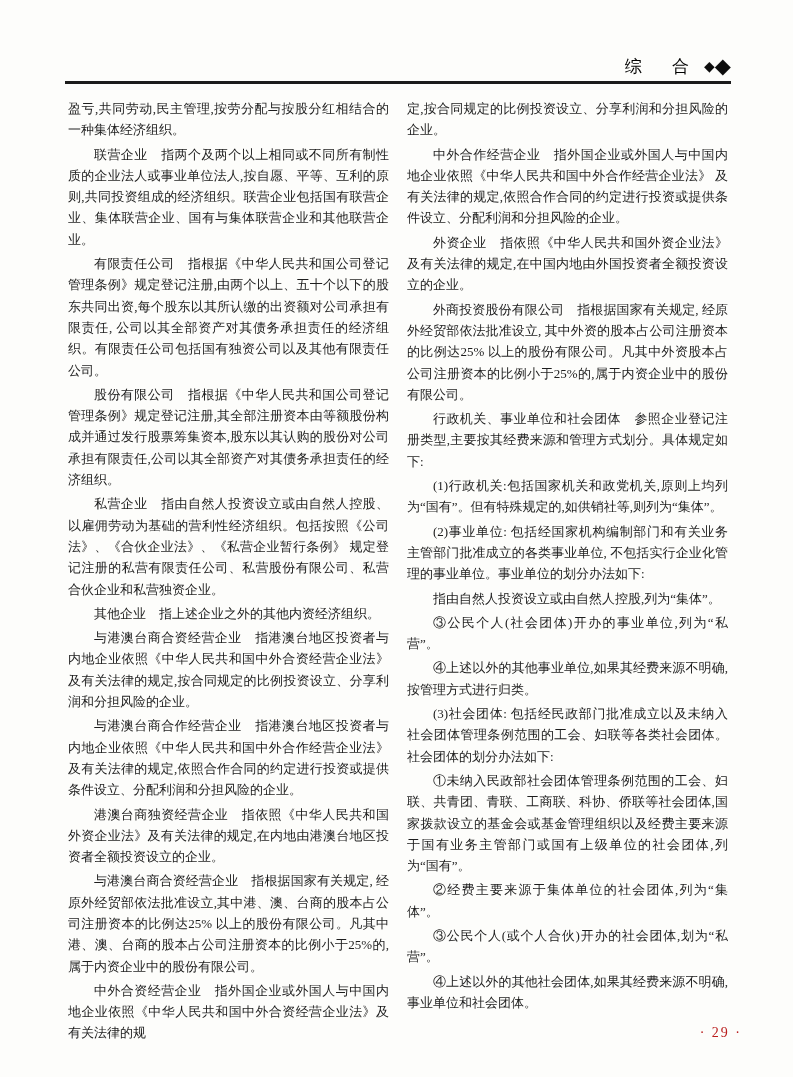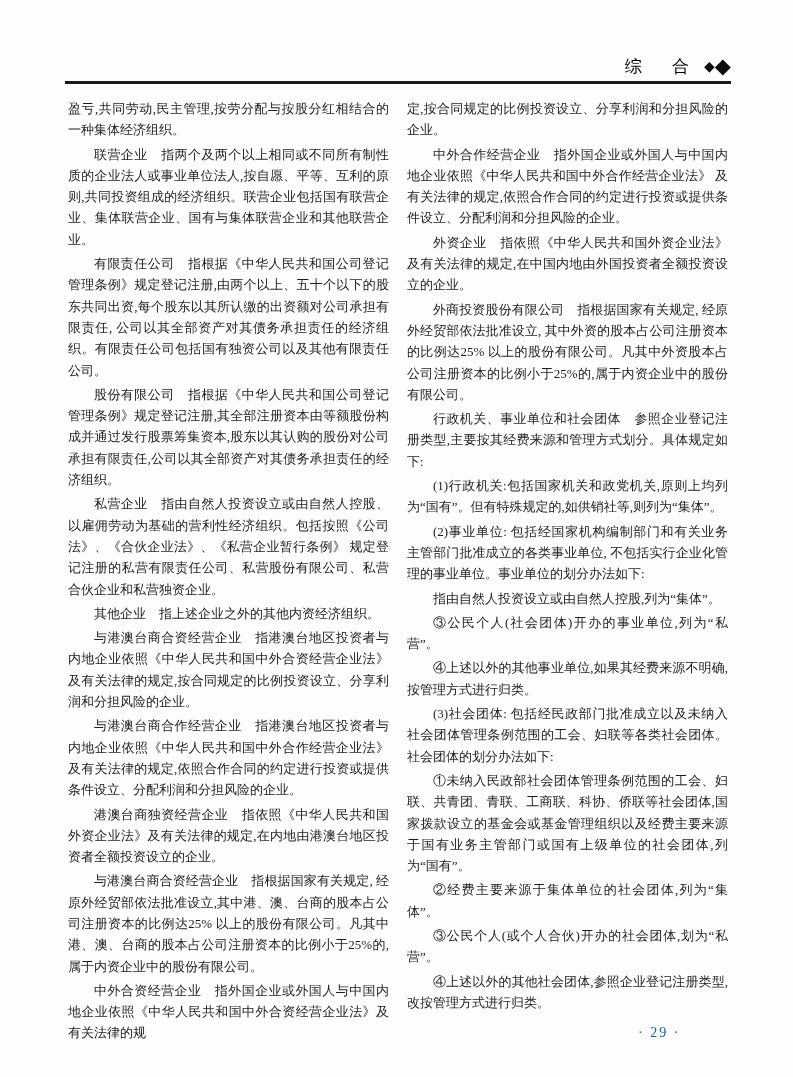--- a/index.html
+++ b/index.html
@@ -70,23 +70,23 @@
   }
   .term {
     font-family: "Liberation Sans", "DejaVu Sans", sans-serif;
     font-weight: normal;
   }
   .page-number {
     position: absolute;
     top: 1025px;
     left: 638px;
     width: 104px;
-    text-align: left;
+    text-align: right;
     font-size: 14px;
-    color: #0369a1;
+    color: #b91c1c;
     letter-spacing: 2px;
   }
 </style>
 </head>
 <body>
 
 <div class="page">
 
   <div class="masthead">
     <span class="section-title">综 合</span><span class="diamond-small">◆</span><span class="diamond-large">◆</span>
@@ -116,18 +116,18 @@
       <p class="para"><b class="term">行政机关、事业单位和社会团体</b>　参照企业登记注册类型,主要按其经费来源和管理方式划分。具体规定如下:</p>
       <p class="para">(1)行政机关:包括国家机关和政党机关,原则上均列为“国有”。但有特殊规定的,如供销社等,则列为“集体”。</p>
       <p class="para">(2)事业单位: 包括经国家机构编制部门和有关业务主管部门批准成立的各类事业单位, 不包括实行企业化管理的事业单位。事业单位的划分办法如下:</p>
       <p class="para">指由自然人投资设立或由自然人控股,列为“集体”。</p>
       <p class="para">③公民个人(社会团体)开办的事业单位,列为“私营”。</p>
       <p class="para">④上述以外的其他事业单位,如果其经费来源不明确,按管理方式进行归类。</p>
       <p class="para">(3)社会团体: 包括经民政部门批准成立以及未纳入社会团体管理条例范围的工会、妇联等各类社会团体。社会团体的划分办法如下:</p>
       <p class="para">①未纳入民政部社会团体管理条例范围的工会、妇联、共青团、青联、工商联、科协、侨联等社会团体,国家拨款设立的基金会或基金管理组织以及经费主要来源于国有业务主管部门或国有上级单位的社会团体,列为“国有”。</p>
       <p class="para">②经费主要来源于集体单位的社会团体,列为“集体”。</p>
       <p class="para">③公民个人(或个人合伙)开办的社会团体,划为“私营”。</p>
-      <p class="para">④上述以外的其他社会团体,参照企业登记注册类型,改按管理方式进行归类。</p>
+      <p class="para">④上述以外的其他社会团体,如果其经费来源不明确,事业单位和社会团体。</p>
     </div>
 
   <div class="page-number">· 29 ·</div>
 
 </div>
 
 </body></html>

